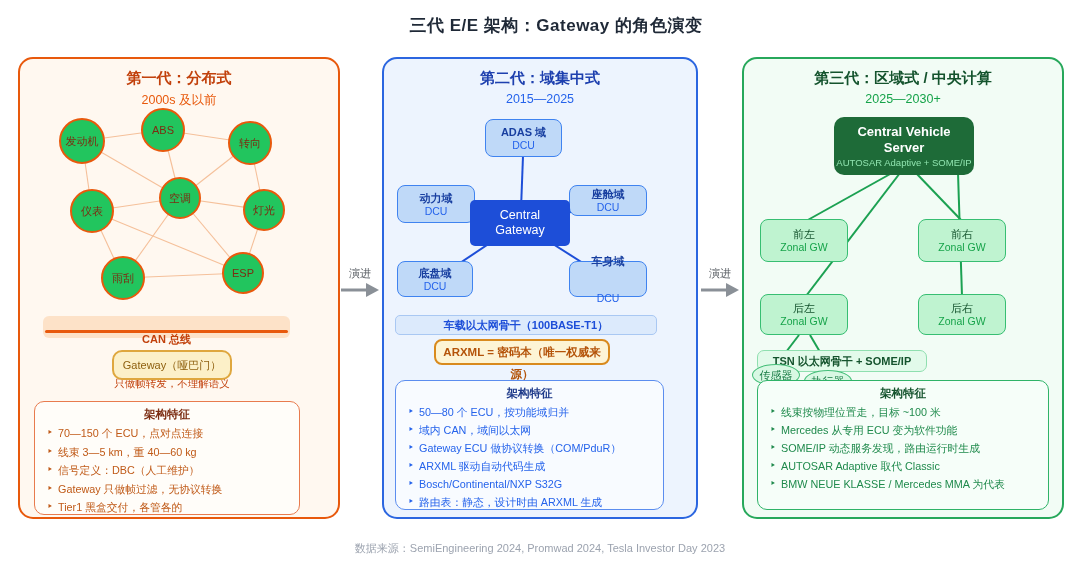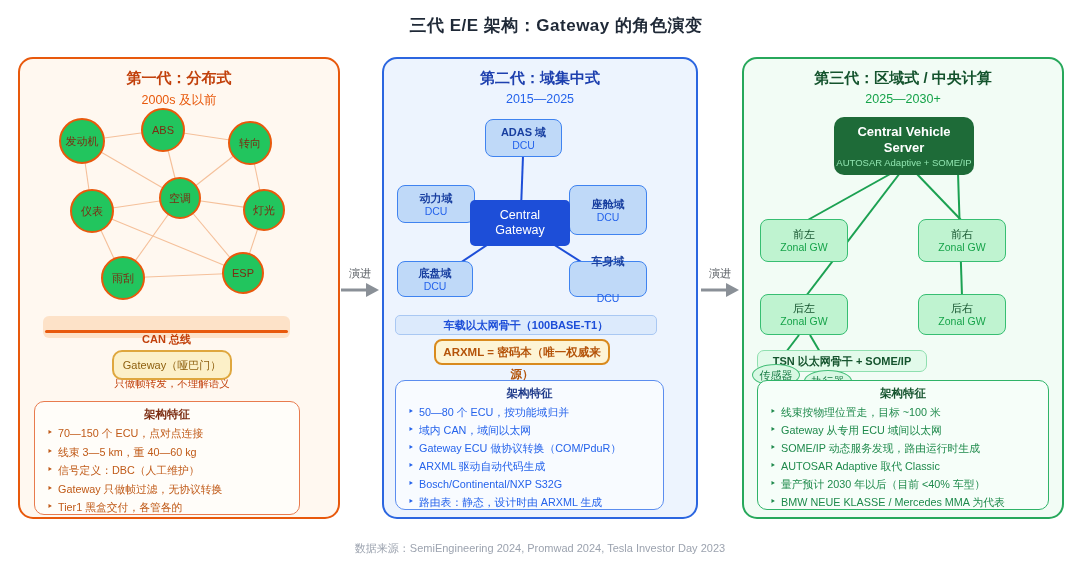--- a/index.html
+++ b/index.html
@@ -188,21 +188,21 @@
     </svg>
 
     <div class="dbox" style="left:101px;top:60px;width:77px;height:38px;">
       <span class="nm">ADAS 域</span>
       <span class="sb">DCU</span>
     </div>
     <div class="dbox" style="left:13px;top:126px;width:78px;height:38px;">
       <span class="nm">动力域</span>
       <span class="sb">DCU</span>
     </div>
-    <div class="dbox" style="left:185px;top:126px;width:78px;height:50px;">
+    <div class="dbox" style="left:185px;top:126px;width:78px;height:31px;">
       <span class="nm">座舱域</span>
       <span class="sb">DCU</span>
     </div>
     <div class="cgw">Central Gateway</div>
     <div class="dbox" style="left:13px;top:202px;width:76px;height:36px;">
       <span class="nm">底盘域</span>
       <span class="sb">DCU</span>
     </div>
     <div class="dbox" style="left:185px;top:202px;width:78px;height:36px;gap:24px;">
       <span class="nm">车身域</span>
@@ -271,24 +271,23 @@
     </div>
 
     <div class="tsn-bar">TSN 以太网骨干 + SOME/IP</div>
     <div class="pill sens">传感器</div>
     <div class="pill act">执行器</div>
 
     <div class="features fx3">
       <div class="ftitle ft3">架构特征</div>
       <ul class="flist fl3">
         <li>线束按物理位置走，目标 ~100 米</li>
-        <li>Gateway 从专用 ECU 域间以太网</li>
+        <li>Mercedes 从专用 ECU 变为软件功能</li>
         <li>SOME/IP 动态服务发现，路由运行时生成</li>
         <li>AUTOSAR Adaptive 取代 Classic</li>
-        <li>量产预计 2030 年以后（目前 &lt;40% 车型）</li>
         <li>BMW NEUE KLASSE / Mercedes MMA 为代表</li>
       </ul>
     </div>
   </section>
 
   <div class="footer">数据来源：SemiEngineering 2024, Promwad 2024, Tesla Investor Day 2023</div>
 
 </div>
 
 </body></html>

